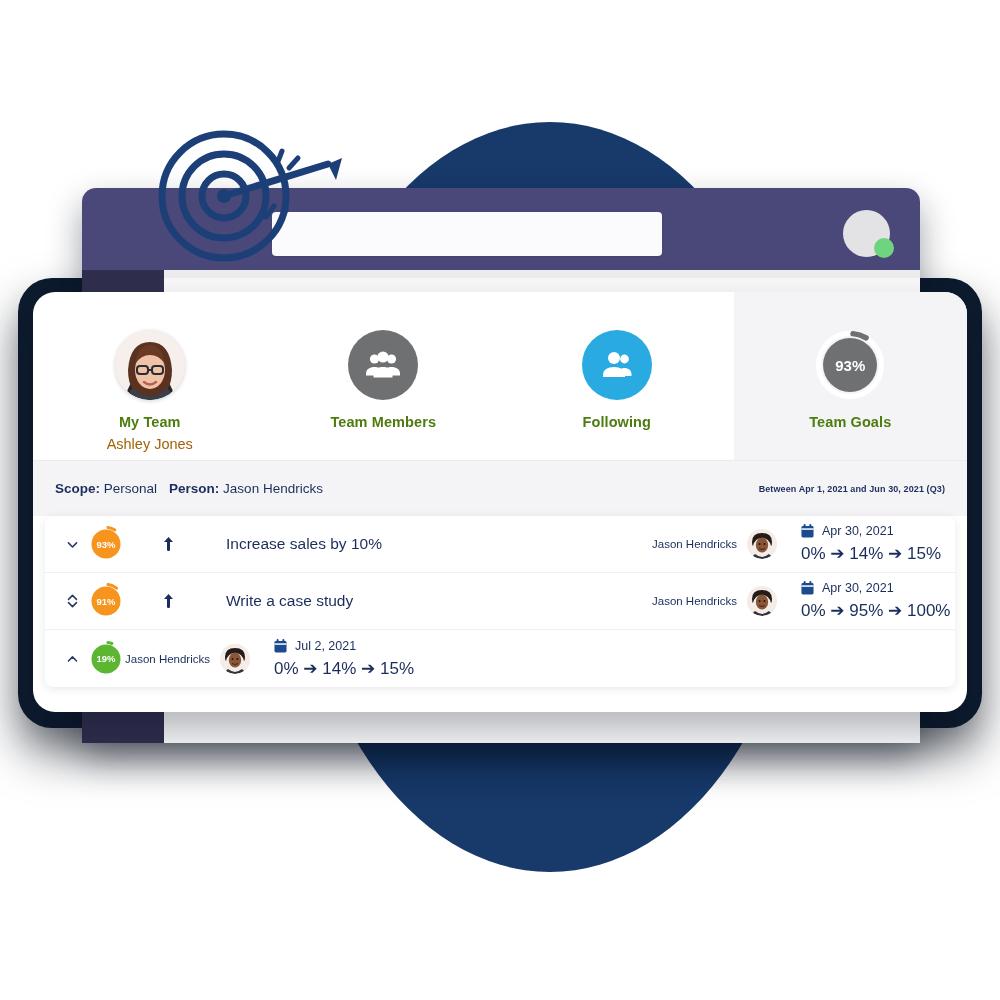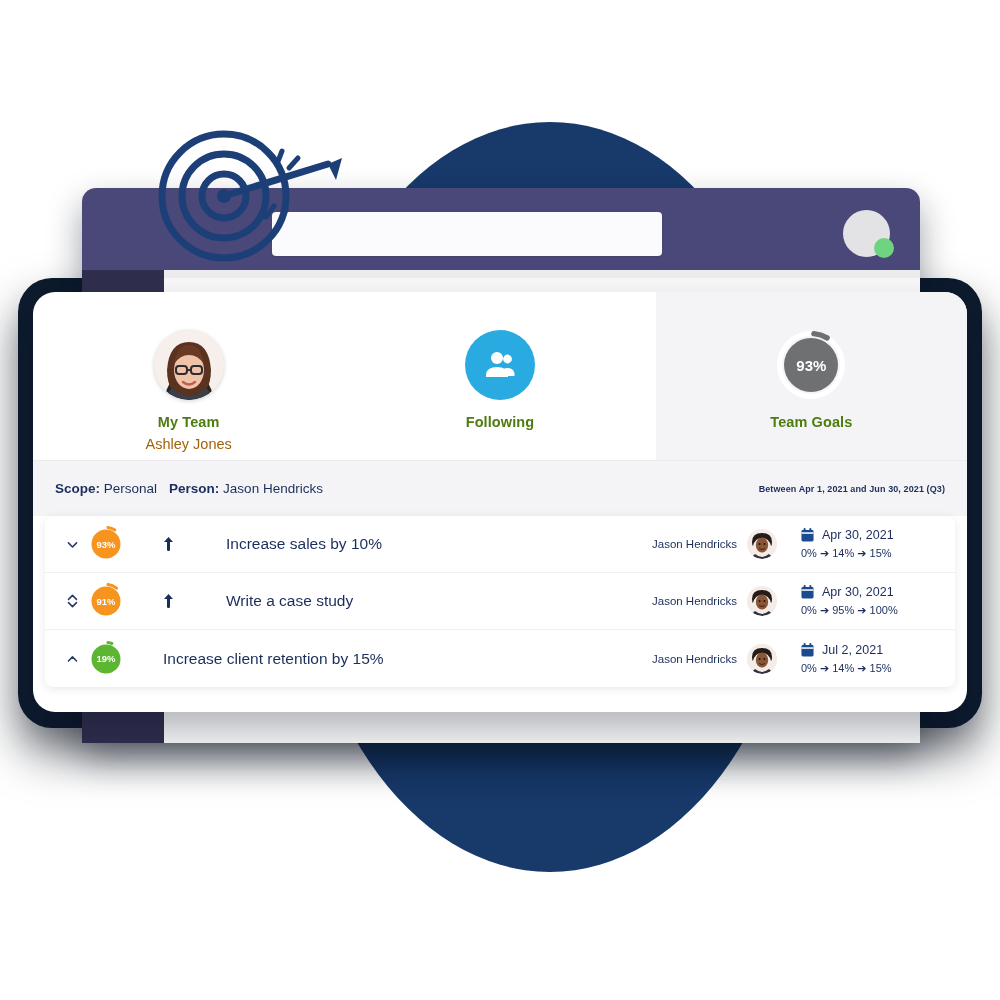--- a/index.html
+++ b/index.html
@@ -280,21 +280,21 @@
     font-size: 12.5px;
     color: #1b2d5c;
   }
   .cal-icon {
     margin-right: 8px;
     display: flex;
     align-items: center;
   }
   .meta-progress {
     margin-top: 5px;
-    font-size: 11px;
+    font-size: 17px;
     color: #1b2d5c;
     white-space: nowrap;
   }
 </style>
 </head>
 <body>
 
 <div id="stage">
 
   <div class="bg-circle"></div>
@@ -350,20 +350,33 @@
               <path d="M33 40 h4" stroke="#2b2b33" stroke-width="2"></path>
               <path d="M29 52 q6 5 12 0" stroke="#b9614f" stroke-width="2.4" fill="none" stroke-linecap="round"></path>
               <path d="M18 58 q-6 5 -7 14 h48 q-1 -9 -7 -14 q-9 8 -17 8 q-8 0 -17 -8z" fill="#3b3f4a"></path>
             </g>
           </svg>
         </div>
         <div class="nav-title">My Team</div>
         <div class="nav-sub">Ashley Jones</div>
       </div>
 
+      <div class="nav-card">
+        <div class="nav-icon-wrap gray">
+          <svg viewBox="0 0 40 40" width="40" height="40" fill="#ffffff">
+            <circle cx="11.5" cy="14" r="4.6"></circle>
+            <circle cx="28.5" cy="14" r="4.6"></circle>
+            <circle cx="20" cy="12" r="5.6"></circle>
+            <path d="M3 28.5c0-4.4 3.8-6.6 8.5-6.6s8.5 2.2 8.5 6.6v2H3z"></path>
+            <path d="M20 28.5c0-4.4 3.8-6.6 8.5-6.6S37 24.1 37 28.5v2H20z"></path>
+            <path d="M10.5 29.5c0-5 4.2-7.6 9.5-7.6s9.5 2.6 9.5 7.6v3h-19z"></path>
+          </svg>
+        </div>
+        <div class="nav-title">Team Members</div>
+      </div>
 
       <div class="nav-card">
         <div class="nav-icon-wrap blue">
           <svg viewBox="0 0 40 40" width="40" height="40" fill="#ffffff">
             <circle cx="27.5" cy="14" r="4.4"></circle>
             <path d="M20.5 29.5c0-4.3 3.4-6.4 7-6.4s7 2.1 7 6.4v1.6h-14z"></path>
             <circle cx="17" cy="13" r="6"></circle>
             <path d="M6 30c0-5.2 4.6-8 11-8s11 2.8 11 8v2H6z"></path>
           </svg>
         </div>
@@ -522,23 +535,20 @@
           </svg>
         </div>
         <div class="ring-badge">
           <svg width="38" height="38" viewBox="0 0 38 38">
             <circle cx="19" cy="19" r="14.5" fill="#5cb632"></circle>
             <circle cx="19" cy="19" r="16.6" fill="none" stroke="#ffffff" stroke-width="2.6"></circle>
             <circle cx="19" cy="19" r="16.6" fill="none" stroke="#5cb632" stroke-width="3" stroke-dasharray="4 104" stroke-dashoffset="-2" stroke-linecap="round" transform="rotate(-90 19 19)"></circle>
           </svg>
           <span class="pct">19%</span>
         </div>
-        <div class="goal-title-wrap">
-          <span class="goal-title">Increase client retention by 15%</span>
-        </div>
         <span class="owner-name">Jason Hendricks</span>
         <div class="owner-avatar">
           <svg viewBox="0 0 30 30" width="30" height="30">
             <defs>
                 <clipPath id="cp3">
                   <circle cx="15" cy="15" r="15"></circle>
                 </clipPath>
               </defs>
             <g clip-path="url(#cp3)">
               <rect width="30" height="30" fill="#f6ece7"></rect>

